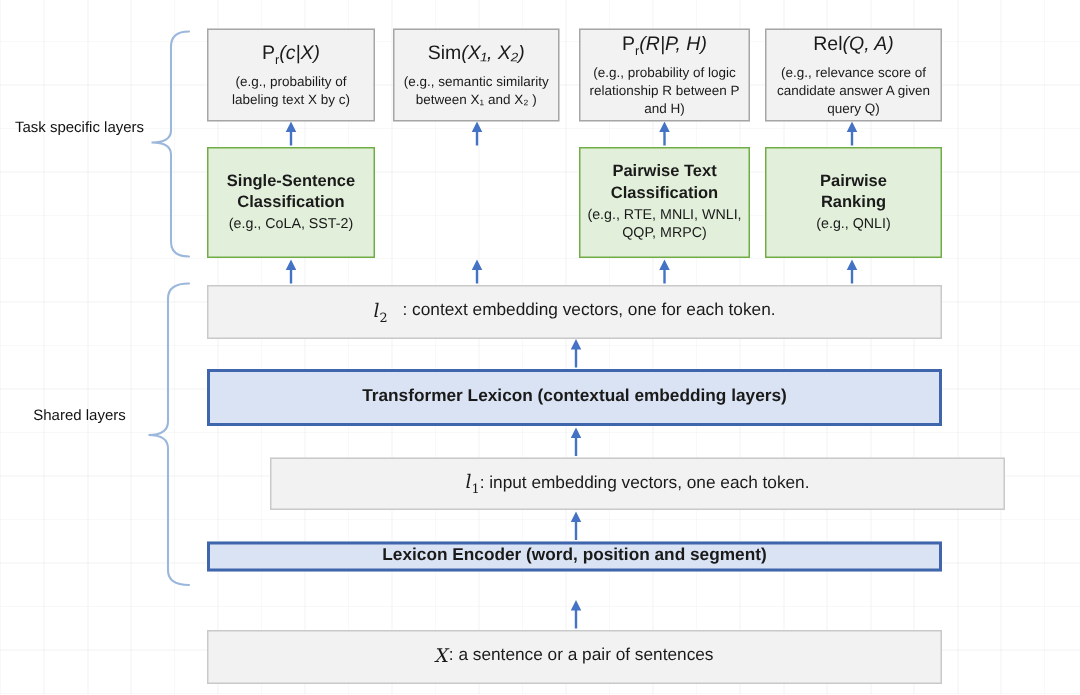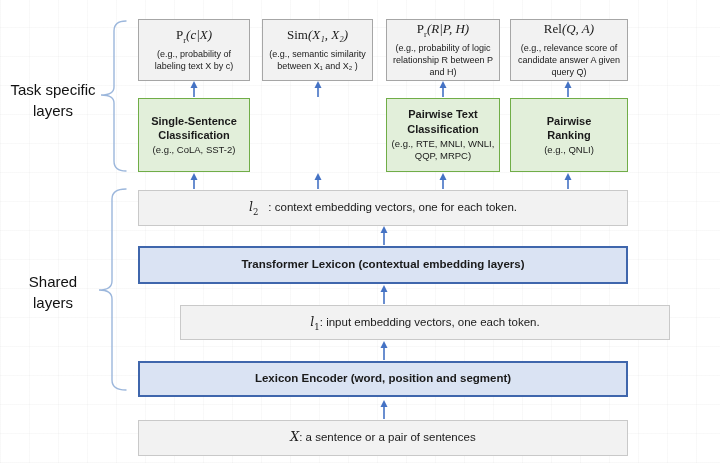--- a/index.html
+++ b/index.html
@@ -13,37 +13,37 @@
   .overlay{position:absolute;left:0;top:0;width:720px;height:463px;pointer-events:none;}
   .arrow line{stroke:var(--c-arrow,#4472c4);stroke-width:1.6;}
   .arrow path{fill:var(--c-arrow,#4472c4);}
   .brace{fill:none;stroke:var(--c-brace,#9cb7dc);stroke-width:1.4;stroke-linecap:round;}
 
   .box{position:absolute;box-sizing:border-box;display:flex;flex-direction:column;
        align-items:center;justify-content:center;text-align:center;}
   .output{background:var(--c-box_fill,#f2f2f2);border:1px solid var(--c-box_border,#a6a6a6);}
   .task{background:var(--c-task_fill,#e2efda);border:1.5px solid var(--c-task_border,#70ad47);}
 
-  .formula{font-family:Liberation Serif, serif;font-size:13px;line-height:1.15;margin-bottom:4px;white-space:nowrap;}
+  .formula{font-family:Liberation Sans, sans-serif;font-size:13px;line-height:1.15;margin-bottom:4px;white-space:nowrap;}
   .formula .args{font-style:italic;}
   .formula sub{font-size:8.5px;}
   .desc{font-size:9px;line-height:1.3;padding:0 4px;}
 
   .ttitle{font-weight:bold;font-size:11px;line-height:1.3;margin:0 auto;}
   .w1{width:100px;} .w2{width:82px;} .w3{width:86px;} .w4{width:60px;}
   .tsub{font-size:9.5px;line-height:1.3;margin-top:2px;padding:0 2px;}
 
   .row{position:absolute;left:138px;width:490px;box-sizing:border-box;display:flex;
        align-items:center;justify-content:center;text-align:center;font-size:11.5px;line-height:1.2;}
   .row.gray{background:var(--c-row_fill,#f2f2f2);border:1px solid var(--c-row_border,#c9c9c9);}
   .row.blue{background:var(--c-encoder_fill,#dae3f3);border:2px solid var(--c-encoder_border,#3f66ac);font-weight:bold;}
   .mvar{font-family:"DejaVu Serif","Liberation Serif",serif;font-style:italic;font-size:12.5px;}
   .mvar sub{font-size:8.5px;font-style:normal;}
 
-  .side-label{position:absolute;width:90px;text-align:center;font-size:15px;line-height:1.4;color:#111;}
+  .side-label{position:absolute;width:90px;text-align:center;font-size:10px;line-height:1.4;color:#111;}
 </style>
 </head>
 <body>
 
 <div class="canvas">
 
   <svg class="overlay" viewBox="0 0 720 463">
 
     <path class="brace" d="M126,21 Q114,21 114,31 L114,87 Q114,95 101,95 Q114,95 114,103 L114,161 Q114,171 126,171"></path>
     <path class="brace" d="M126,189 Q112,189 112,199 L112,281 Q112,290 99,290 Q112,290 112,299 L112,380 Q112,390 126,390"></path>
@@ -140,21 +140,21 @@
 
   <div class="row blue" style="top:246px;height:38px;">
     <span>Transformer Lexicon (contextual embedding layers)</span>
   </div>
 
   <div class="row gray" style="top:305px;height:35px;margin-left:42px;">
     <span class="mvar"><span>l</span><sub>1</sub></span>
       <span>: input embedding vectors, one each token.</span>
   </div>
 
-  <div class="row blue" style="top:361px;height:36px;">
+  <div class="row blue" style="top:361px;height:20px;">
     <span>Lexicon Encoder (word, position and segment)</span>
   </div>
 
   <div class="row gray" style="top:420px;height:36px;">
     <span class="mvar"><span>X</span><sub></sub></span>
       <span>: a sentence or a pair of sentences</span>
   </div>
 
 </div>
 

